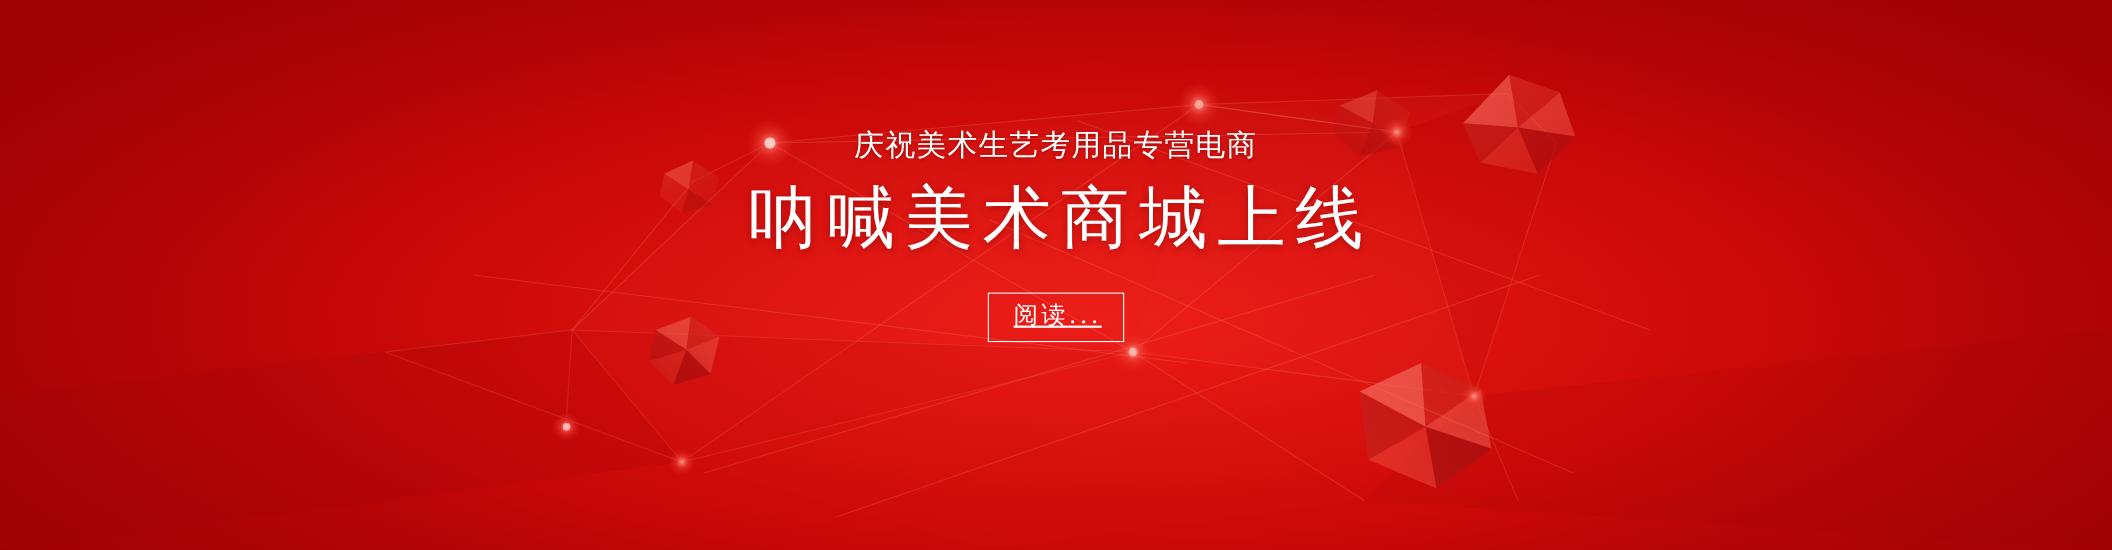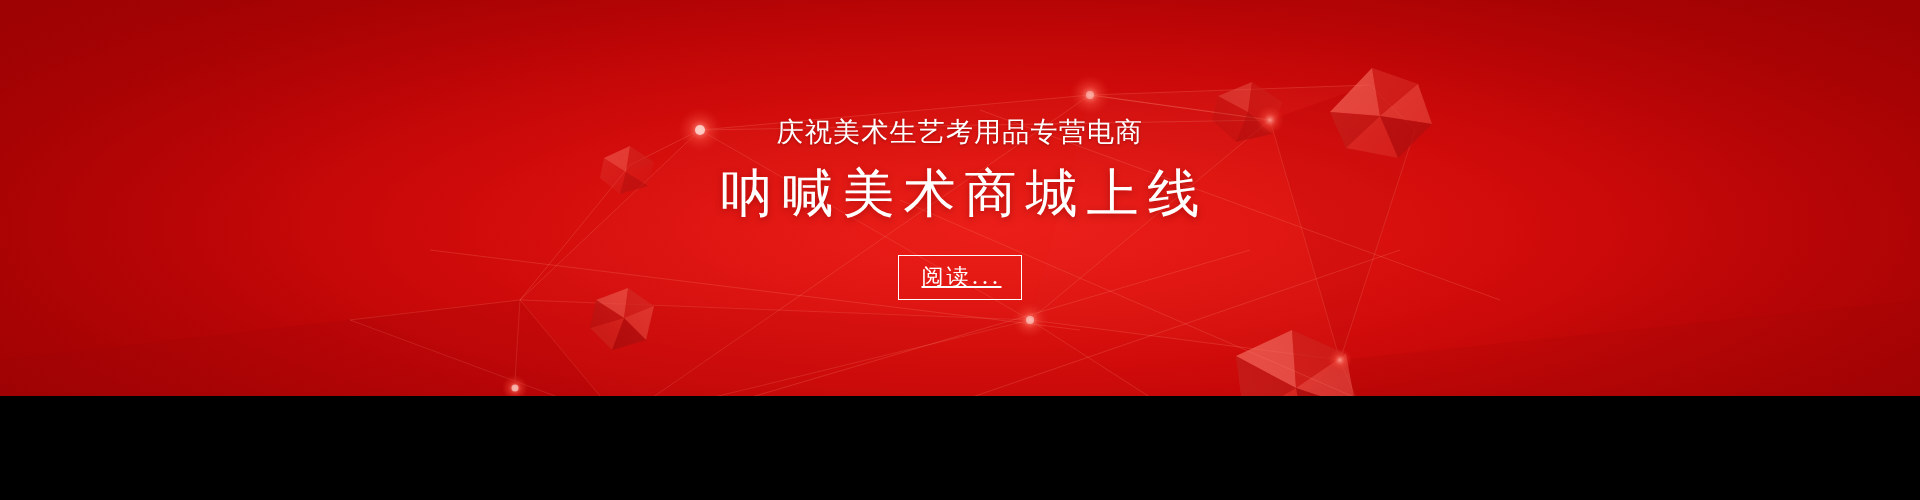--- a/index.html
+++ b/index.html
@@ -4,21 +4,21 @@
 <title>Banner</title>
 <style>
   html, body {
     margin: 0;
     padding: 0;
     background: #000;
   }
   #banner {
     position: relative;
     width: 1920px;
-    height: 396px;
+    height: 500px;
     overflow: hidden;
     font-family: "Liberation Sans", "DejaVu Sans", sans-serif;
     
     background-color: #b10304;
   }
   
   #glow {
     position: absolute;
     inset: 0;
     background:
@@ -66,21 +66,21 @@
     line-height: 1.1;
     letter-spacing: 1.2px;
     font-weight: 400;
     white-space: nowrap;
     text-shadow: 0 1px 3px rgba(90,0,0,0.45);
   }
   #title {
     margin-top: 17px;
     color: #ffffff;
     font-family: "DejaVu Serif", "Liberation Serif", serif;
-    font-size: 52px;
+    font-size: 62px;
     line-height: 1.08;
     letter-spacing: 9px;
     text-indent: 9px;
     font-weight: 400;
     white-space: nowrap;
     text-shadow: 0 2px 7px rgba(110,0,0,0.45);
   }
   #cta-wrap {
     margin-top: 34px;
   }

